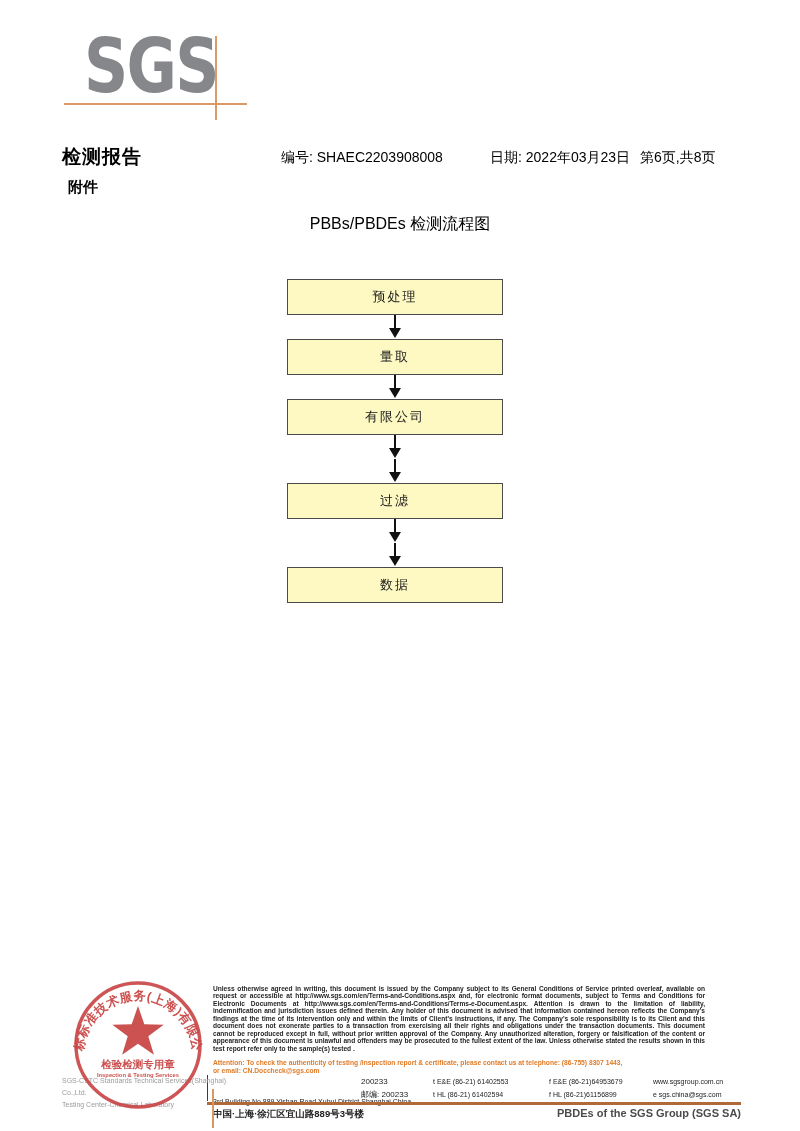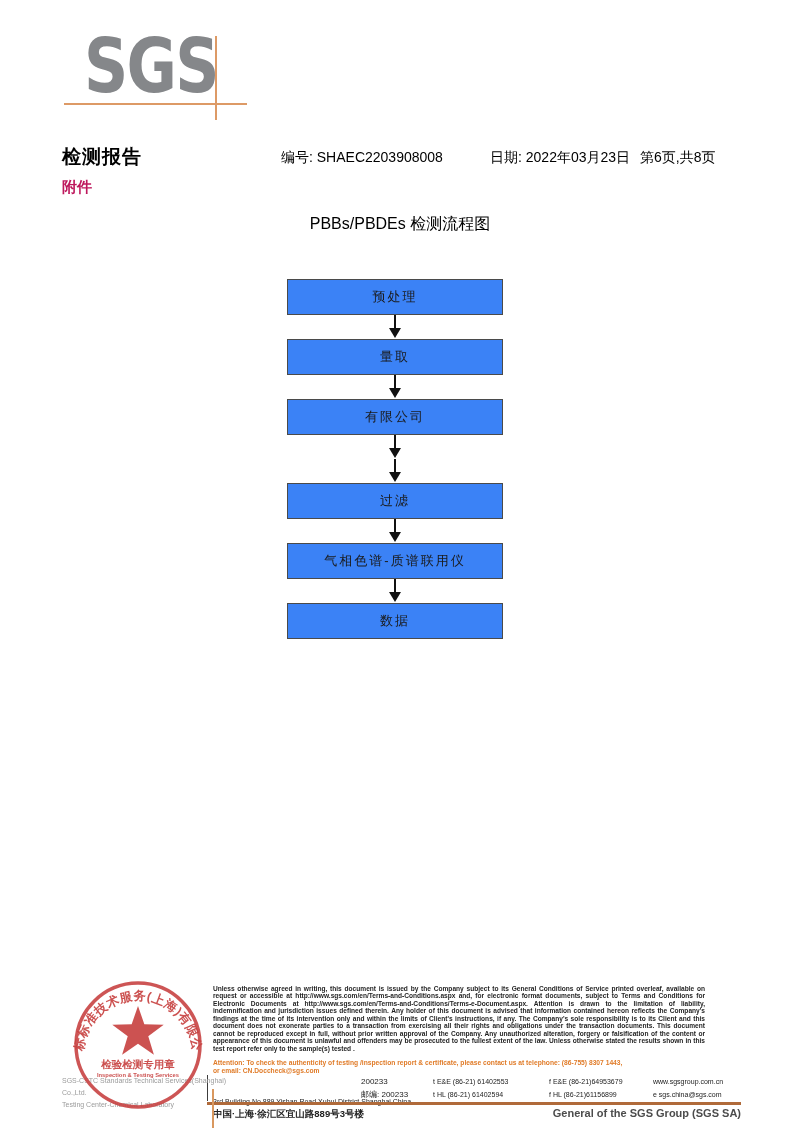--- a/index.html
+++ b/index.html
@@ -11,27 +11,27 @@
     font-weight:bold; color:#85878a; letter-spacing:-2px; transform:scaleX(0.83);
     transform-origin:left top; font-family:"DejaVu Sans",sans-serif; }
   .logo-hline { position:absolute; left:64px; top:103px; width:183px; height:2px; background:#dd9a66; }
   .logo-vline { position:absolute; left:215px; top:36px; width:2px; height:84px; background:#dd9a66; }
 
   
   .report-title { position:absolute; left:62px; top:144px; font-size:19px; font-weight:bold; color:#000; letter-spacing:1px; }
   .report-no { position:absolute; left:281px; top:149px; font-size:14px; color:#000; }
   .report-date { position:absolute; left:490px; top:149px; font-size:14px; color:#000; }
   .report-page { position:absolute; left:640px; top:149px; font-size:14px; color:#000; }
-  .attachment { position:absolute; left:62px; top:178px; font-size:15px; font-weight:bold; color:#be185d; }
+  .attachment { position:absolute; left:68px; top:178px; font-size:15px; font-weight:bold; color:#000000; }
 
   
   .flow-title { position:absolute; left:0; top:214px; width:800px; text-align:center;
     font-size:16px; font-weight:normal; color:#000; }
   .flow { position:absolute; left:287px; top:279px; width:216px; }
-  .fbox { box-sizing:border-box; height:36px; border:1.5px solid #4a4a4a; background:#3b82f6;
+  .fbox { box-sizing:border-box; height:36px; border:1.5px solid #4a4a4a; background:#fef9c3;
     display:flex; align-items:center; justify-content:center;
     font-size:13px; letter-spacing:2px; color:#1a1a1a; }
   .arrow { height:24px; display:flex; flex-direction:column; align-items:center; }
   .ar-line { width:2px; height:13px; background:#111; }
   .ar-head { width:0; height:0; border-left:6px solid transparent; border-right:6px solid transparent; border-top:10px solid #111; }
 
   
   .company-gray { position:absolute; left:62px; top:1075px; width:170px; font-size:7px;
     line-height:12px; color:#9b9b9b; z-index:1; }
   .stamp-svg { position:absolute; left:70px; top:977px; z-index:2; }
@@ -93,21 +93,20 @@
       </div>
     <div class="arrow">
         <div class="ar-line"></div>
         <div class="ar-head"></div>
       </div>
     <div class="fbox">过滤</div>
     <div class="arrow">
         <div class="ar-line"></div>
         <div class="ar-head"></div>
       </div>
-    <div class="fbox">气相色谱-质谱联用仪</div>
     <div class="arrow">
         <div class="ar-line"></div>
         <div class="ar-head"></div>
       </div>
     <div class="fbox">数据</div>
   </div>
 
   <div class="company-gray">
     <div>SGS-CSTC Standards Technical Services(Shanghai) Co.,Ltd.</div>
     <div>Testing Center-Chemical Laboratory</div>
@@ -145,15 +144,15 @@
       <span class="addr-c2 cn">邮编: 200233</span>
       <span class="addr-c3">t HL (86-21) 61402594</span>
       <span class="addr-c4">f HL (86-21)61156899</span>
       <span class="addr-c5">e sgs.china@sgs.com</span>
     </div>
   </div>
 
   <div class="rule-h"></div>
   <div class="rule-v"></div>
 
-  <div class="member">General of the SGS Group (SGS SA)</div>
+  <div class="member">PBDEs of the SGS Group (SGS SA)</div>
 
 </div>
 
 </body></html>

